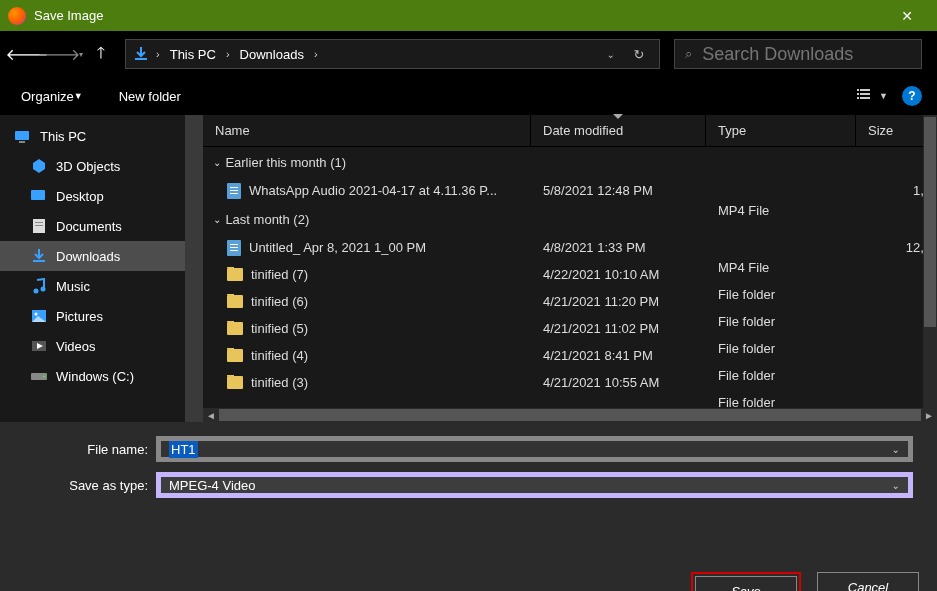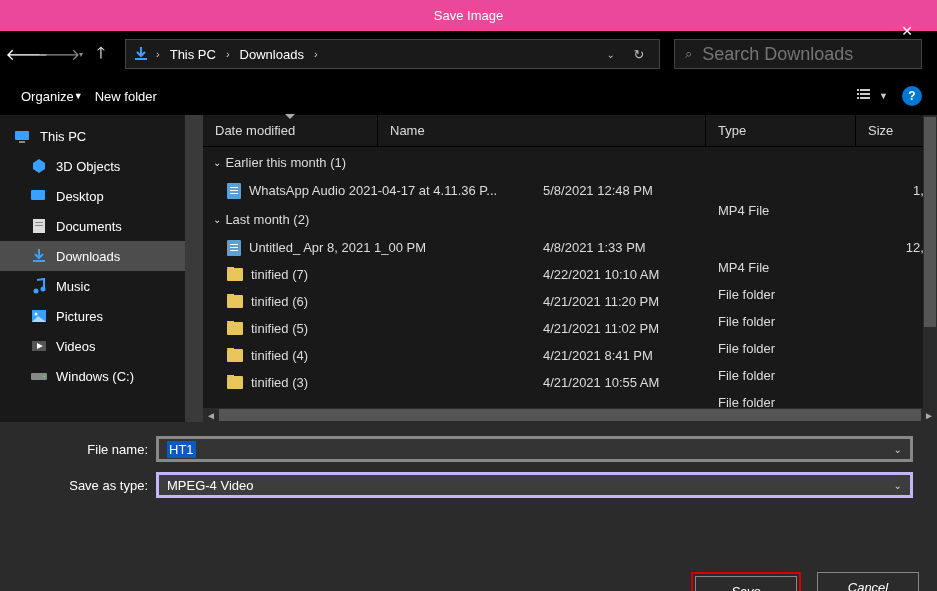--- a/index.html
+++ b/index.html
@@ -9,23 +9,22 @@
     color: #fff;
     font-size: 13px;
     width: 937px;
     height: 591px;
     overflow: hidden;
   }
   .titlebar {
     height: 31px;
     display: flex;
     align-items: center;
-    padding: 8px 8px;
-    background: #ec4899;
-    flex-direction: column;
+    padding: 0 8px;
+    background: #4d7c0f;
   }
   .firefox-icon {
     width: 18px; height: 18px;
     margin-right: 8px;
     background: radial-gradient(circle at 35% 35%, #ff9500 0%, #ff5e00 50%, #b833b6 100%);
     border-radius: 50%;
     position: relative;
   }
   .title-text { font-size: 13px; color: #fff; }
   .close-x {
@@ -91,21 +90,21 @@
     flex: 1; background: transparent; border: none; color: #fff; outline: none;
     font-size: 18px;
   }
   .toolbar {
     height: 38px;
     display: flex; align-items: center;
     padding: 0 15px;
     background: #000;
   }
   .organize, .newfolder { color: #fff; padding: 4px 6px; display: flex; align-items: center; }
-  .newfolder { }
+  .newfolder { margin-left: 24px; }
   .toolbar-right {
     margin-left: auto; display: flex; align-items: center; gap: 14px;
   }
   .view-icon { color: #ccc; display: flex; align-items: center; gap: 4px; }
   .help-icon {
     width: 20px; height: 20px; border-radius: 50%;
     background: #0078d4; color: #fff; font-weight: bold;
     display: flex; align-items: center; justify-content: center;
     font-size: 12px;
   }
@@ -187,21 +186,21 @@
     background: #2b2b2b;
     padding: 14px 24px 10px 16px;
     height: 216px;
     position: relative;
   }
   .field-row {
     display: flex; align-items: center; gap: 8px; margin-bottom: 10px;
   }
   .field-label { width: 132px; text-align: right; color: #fff; }
   .combo {
-    flex: 1; height: 26px; background: #3d3d3d; border: 3px solid #c4b5fd;
+    flex: 1; height: 26px; background: #3d3d3d; border: 5px solid #c4b5fd;
     display: flex; align-items: center; padding: 0 8px; color: #fff; position: relative;
   }
   .filename-input { border-color: #888; background: #333; }
   .filename-input .sel { background: #0a5bbf; padding: 1px 2px; color: #fff; }
   .combo-arrow { margin-left: auto; font-size: 10px; color: #ccc; }
   .buttons {
     position: absolute; right: 18px; bottom: 28px; display: flex; gap: 16px; font-style: italic;
   }
   .btn {
     width: 102px; height: 30px; border: 1px solid #888; background: #2b2b2b; color: #fff;
@@ -356,22 +355,22 @@
             <rect x="1" y="3" width="16" height="7" rx="1" fill="#888"></rect>
             <circle cx="14" cy="6.5" r="1" fill="#3f3"></circle>
           </svg>
         </span>
         <span>Windows (C:)</span>
       </div>
     </div>
   <div class="preview-strip"></div>
   <div class="filelist">
     <div class="columns">
+      <div class="col col-name">Name</div>
       <div class="col col-date">Date modified</div>
-      <div class="col col-name">Name</div>
       <div class="col col-type">Type</div>
       <div class="col col-size">Size</div>
     </div>
     <div class="rows" id="rows">
         <div class="group">
           <span style="font-size:10px;">⌄</span> 
           <span>Earlier this month (1)</span>
         </div>
         <div class="row">
           <div class="c-name">

